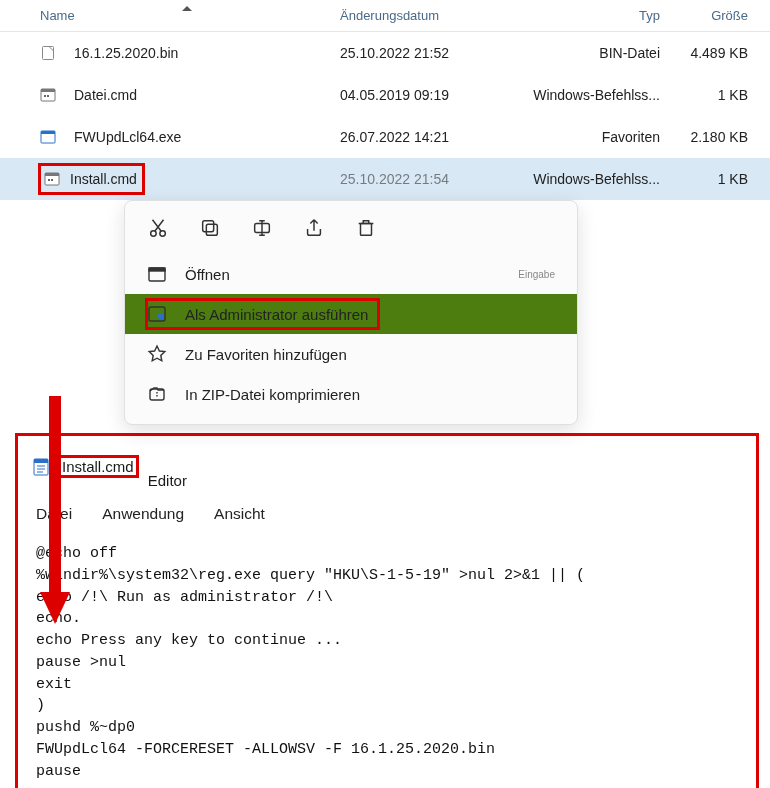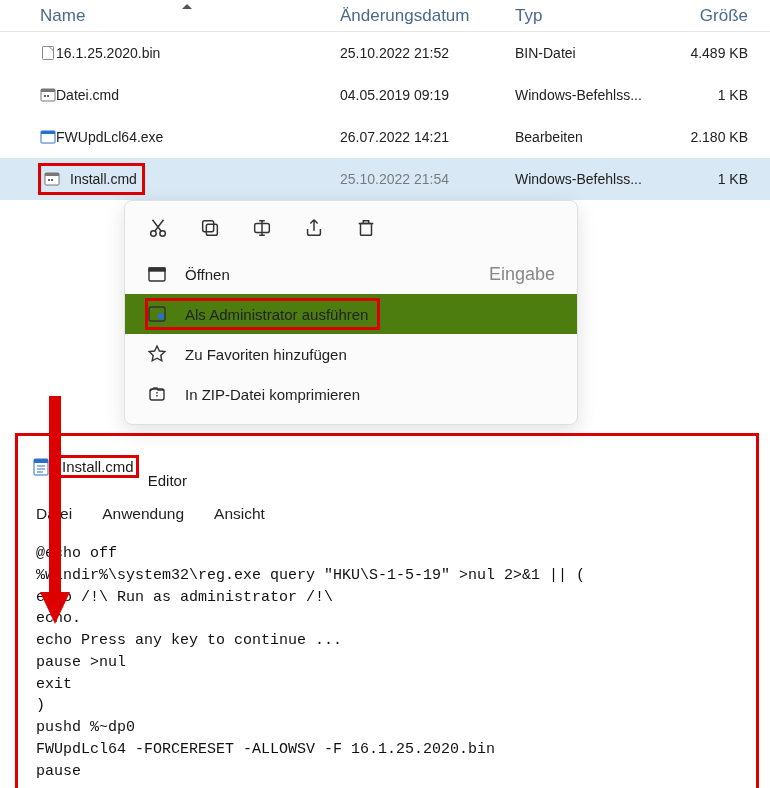--- a/index.html
+++ b/index.html
@@ -9,48 +9,48 @@
     font-family: "Segoe UI", sans-serif;
     font-size: 14px;
     color: #1a1a1a;
     background: #fff;
     width: 770px;
   }
   .explorer { width: 770px; }
   .header-row {
     display: flex;
     border-bottom: 1px solid #e6e6e6;
-    font-size: 17px;
+    font-size: 13px;
     color: #4a6a8a;
     height: 32px;
     align-items: center;
   }
   .col-name   { width: 340px; padding-left: 40px; position: relative; }
   .col-date   { width: 175px; }
-  .col-type   { width: 145px; }
+  .col-type   { width: 145px; text-align: right; }
   .col-size   { width: 100px; text-align: right; padding-right: 12px; }
   .header-row .col-name::after {
     content: "";
     position: absolute;
     right: 148px;
     top: -2px;
     width: 0; height: 0;
     border-left: 5px solid transparent;
     border-right: 5px solid transparent;
     border-bottom: 5px solid #555;
   }
   .file-row {
     display: flex;
     align-items: center;
     height: 42px;
     font-size: 14px;
     color: #222;
   }
   .file-row.selected { background: #d9e8f5; }
-  .file-row .col-name { display: flex; align-items: center; gap: 0; }
+  .file-row .col-name { display: flex; align-items: center; gap: 18px; }
   .ficon { width: 16px; height: 16px; flex: 0 0 16px; }
   .red-box { outline: 3px solid #d00; outline-offset: -1px; }
   .red-box-tight { outline: 3px solid #d00; padding: 0 2px; }
 
   .arrow {
     position: absolute;
     left: 40px;
     top: 196px;
     width: 30px;
     height: 230px;
@@ -78,21 +78,21 @@
   .ctx-item {
     display: flex;
     align-items: center;
     height: 40px;
     padding: 0 22px;
     gap: 18px;
     font-size: 15px;
     color: #222;
   }
   .ctx-item.hover { background: #4d7c0f; }
-  .ctx-item .hint { margin-left: auto; color: #888; font-size: 18px; }
+  .ctx-item .hint { margin-left: auto; color: #888; font-size: 10px; }
   .ctx-item svg { width: 20px; height: 20px; flex: 0 0 20px; }
   .admin-box { display: inline-flex; align-items: center; gap: 18px; padding: 4px 10px 4px 0; }
 
   .notepad {
     margin: 6px 14px 10px 18px;
     outline: 3px solid #d00;
     background: #fff;
   }
   .np-title {
     display: flex;
@@ -154,21 +154,21 @@
 
   <div class="file-row">
     <div class="col-name">
       <svg class="ficon" viewBox="0 0 16 16">
           <rect x="1" y="2" width="14" height="12" rx="1" fill="#fff" stroke="#2a6fc9"></rect>
           <rect x="1" y="2" width="14" height="3" fill="#2a6fc9"></rect>
         </svg>
       <span>FWUpdLcl64.exe</span>
     </div>
     <div class="col-date">26.07.2022 14:21</div>
-    <div class="col-type">Bearbeiten</div>
+    <div class="col-type">Favoriten</div>
     <div class="col-size">2.180 KB</div>
   </div>
 
   <div class="file-row selected">
     <div class="col-name">
       <span class="red-box" style="display:inline-flex;align-items:center;gap:10px;padding:6px 6px 6px 4px;">
         <svg class="ficon" viewBox="0 0 16 16">
             <rect x="1" y="2" width="14" height="12" rx="1" fill="#fff" stroke="#777"></rect>
             <rect x="1" y="2" width="14" height="3" fill="#777"></rect>
             <circle cx="5" cy="9" r="1" fill="#333"></circle>

